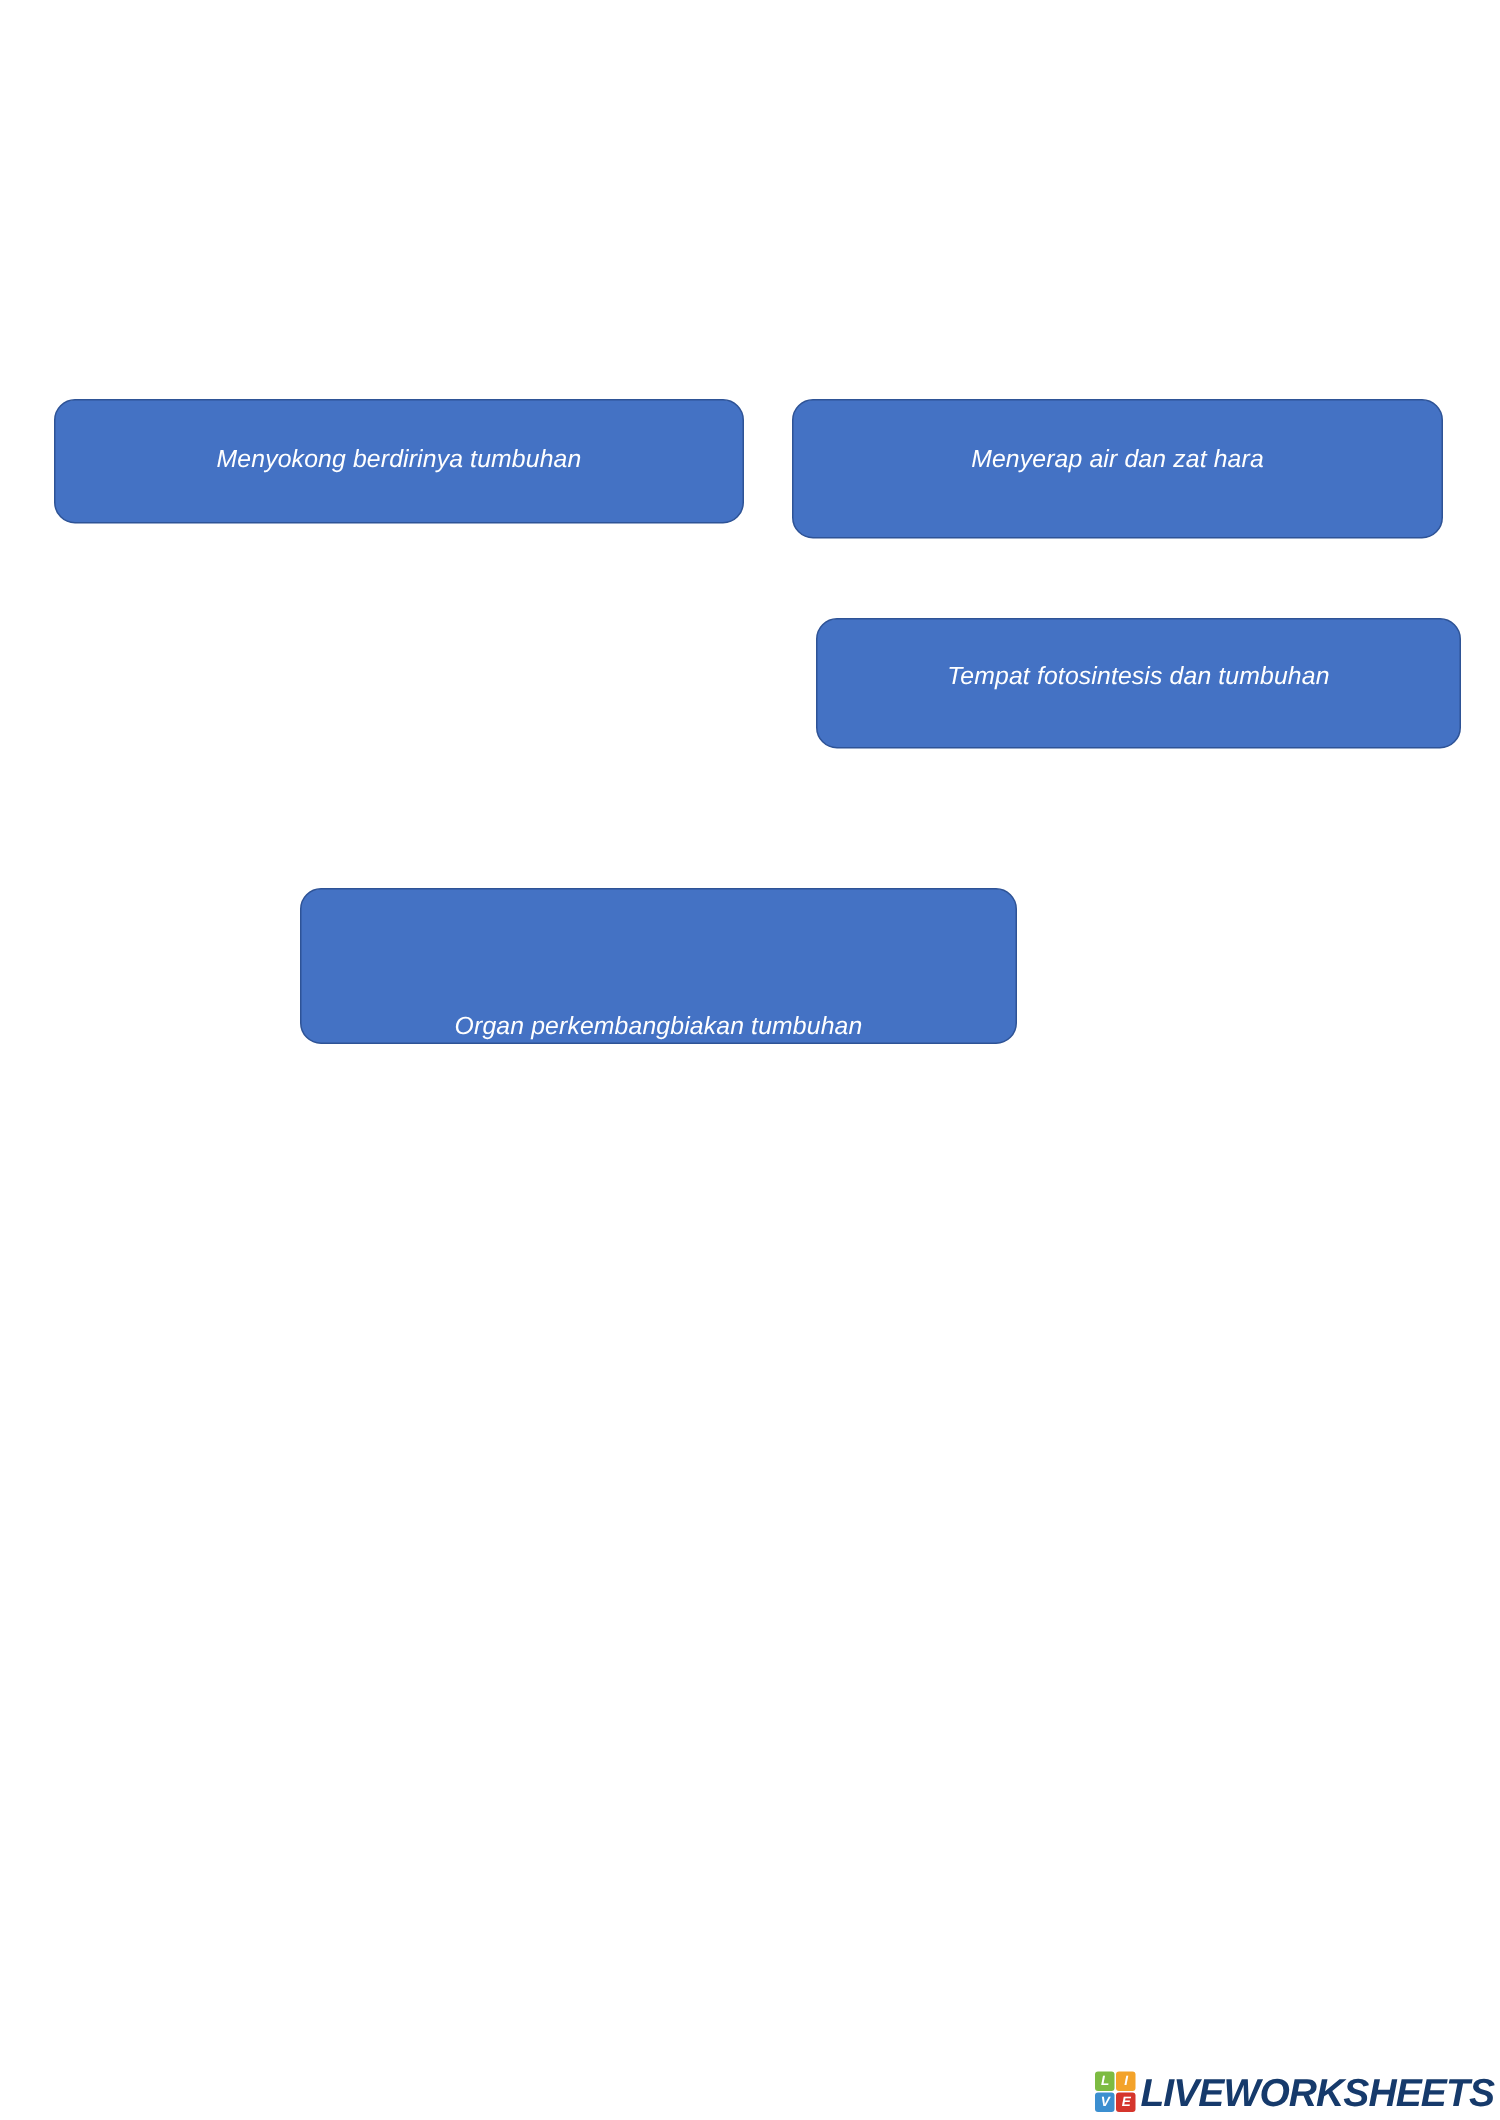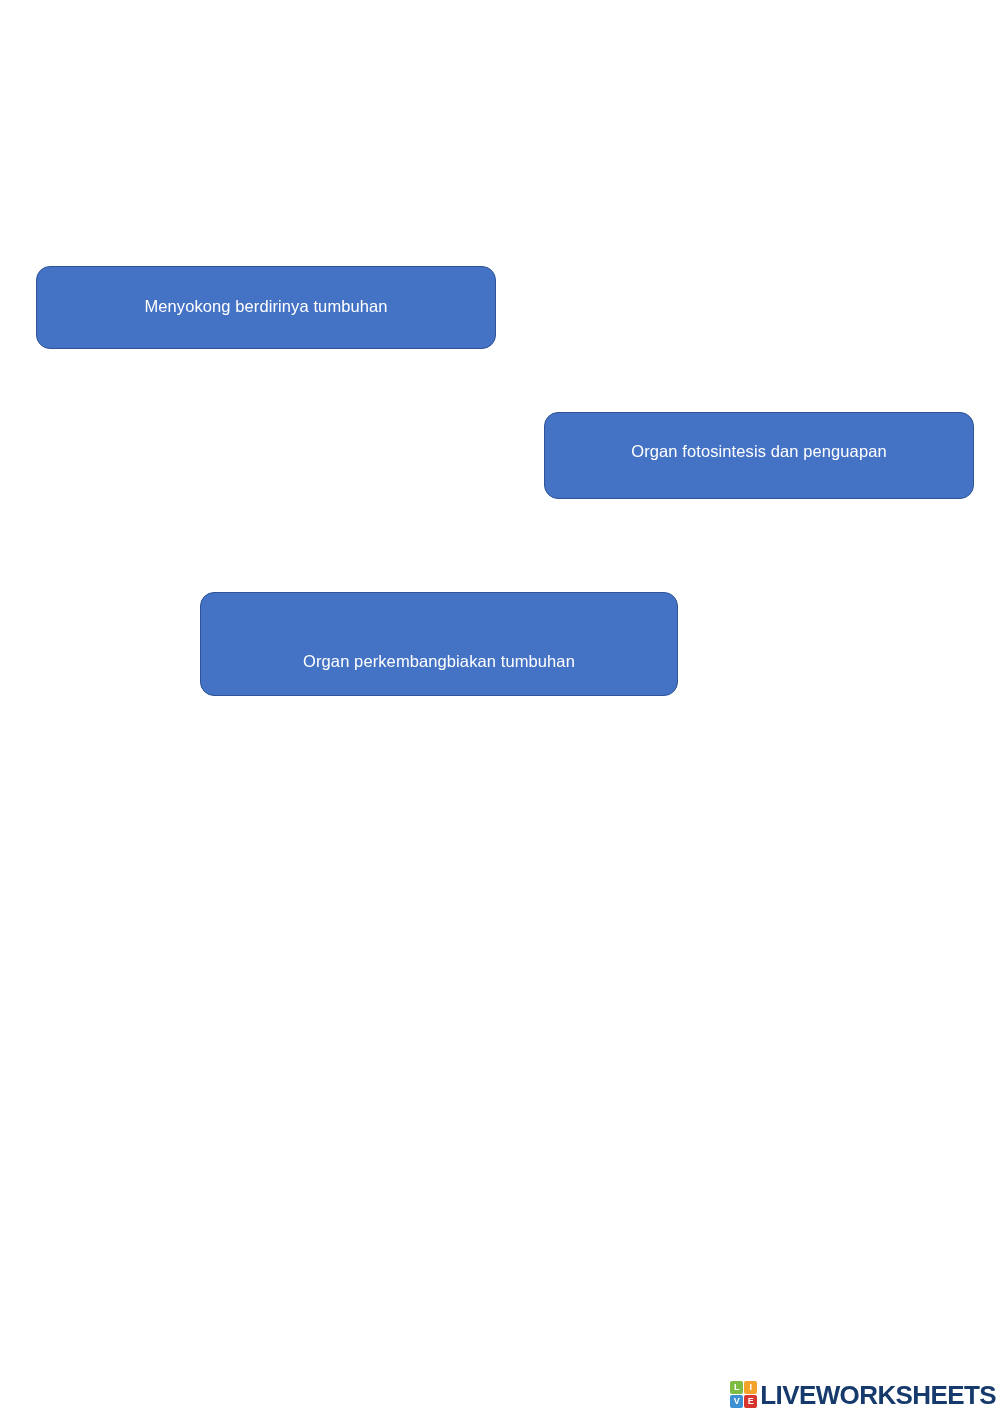--- a/index.html
+++ b/index.html
@@ -11,20 +11,21 @@
   body {
     font-family: "Liberation Sans", sans-serif;
     -webkit-font-smoothing: antialiased;
   }
   #page {
     position: relative;
     width: 1000px;
     height: 1413px;
     background: #ffffff;
     overflow: hidden;
+    font-style: italic;
   }
 
   
   .card {
     position: absolute;
     box-sizing: border-box;
     background: #4472C4;
     border: 1.5px solid #2E5396;
     border-radius: 14px;
     color: #ffffff;
@@ -49,21 +50,21 @@
   .card--2 { left: 528px; top: 266px; width: 434px; height: 93px;
              align-items: flex-start; padding-top: 30px; }
 
   .card--3 { left: 25px;  top: 396px; width: 480px; height: 89px;
              align-items: flex-start; padding-top: 26px; }
 
   .card--4 { left: 544px; top: 412px; width: 430px; height: 87px;
              align-items: flex-start; padding-top: 29px; }
 
   .card--5 { left: 200px; top: 592px; width: 478px; height: 104px;
-             align-items: center; padding-top: 36px; }
+             align-items: flex-end; padding-top: 36px; }
 
   
   .lws-logo {
     position: absolute;
     right: 4px;
     bottom: 5px;
     display: flex;
     align-items: center;
     gap: 3px;
   }
@@ -101,24 +102,27 @@
 </style>
 </head>
 <body>
 
 <div id="page">
 
   <div class="card card--1">
     <span class="card-label">Menyokong berdirinya tumbuhan</span>
   </div>
 
+  <div class="card card--2">
+    <span class="card-label">Menyerap air dan zat hara</span>
+  </div>
 
 
   <div class="card card--4">
-    <span class="card-label">Organ fotosintesis dan penguapan</span>
+    <span class="card-label">Tempat fotosintesis dan tumbuhan</span>
   </div>
 
   <div class="card card--5">
     <span class="card-label">Organ perkembangbiakan tumbuhan</span>
   </div>
 
   <div class="lws-logo">
     <div class="lws-tiles">
       <span class="lws-tile lws-tile--l">L</span>
       <span class="lws-tile lws-tile--i">I</span>

